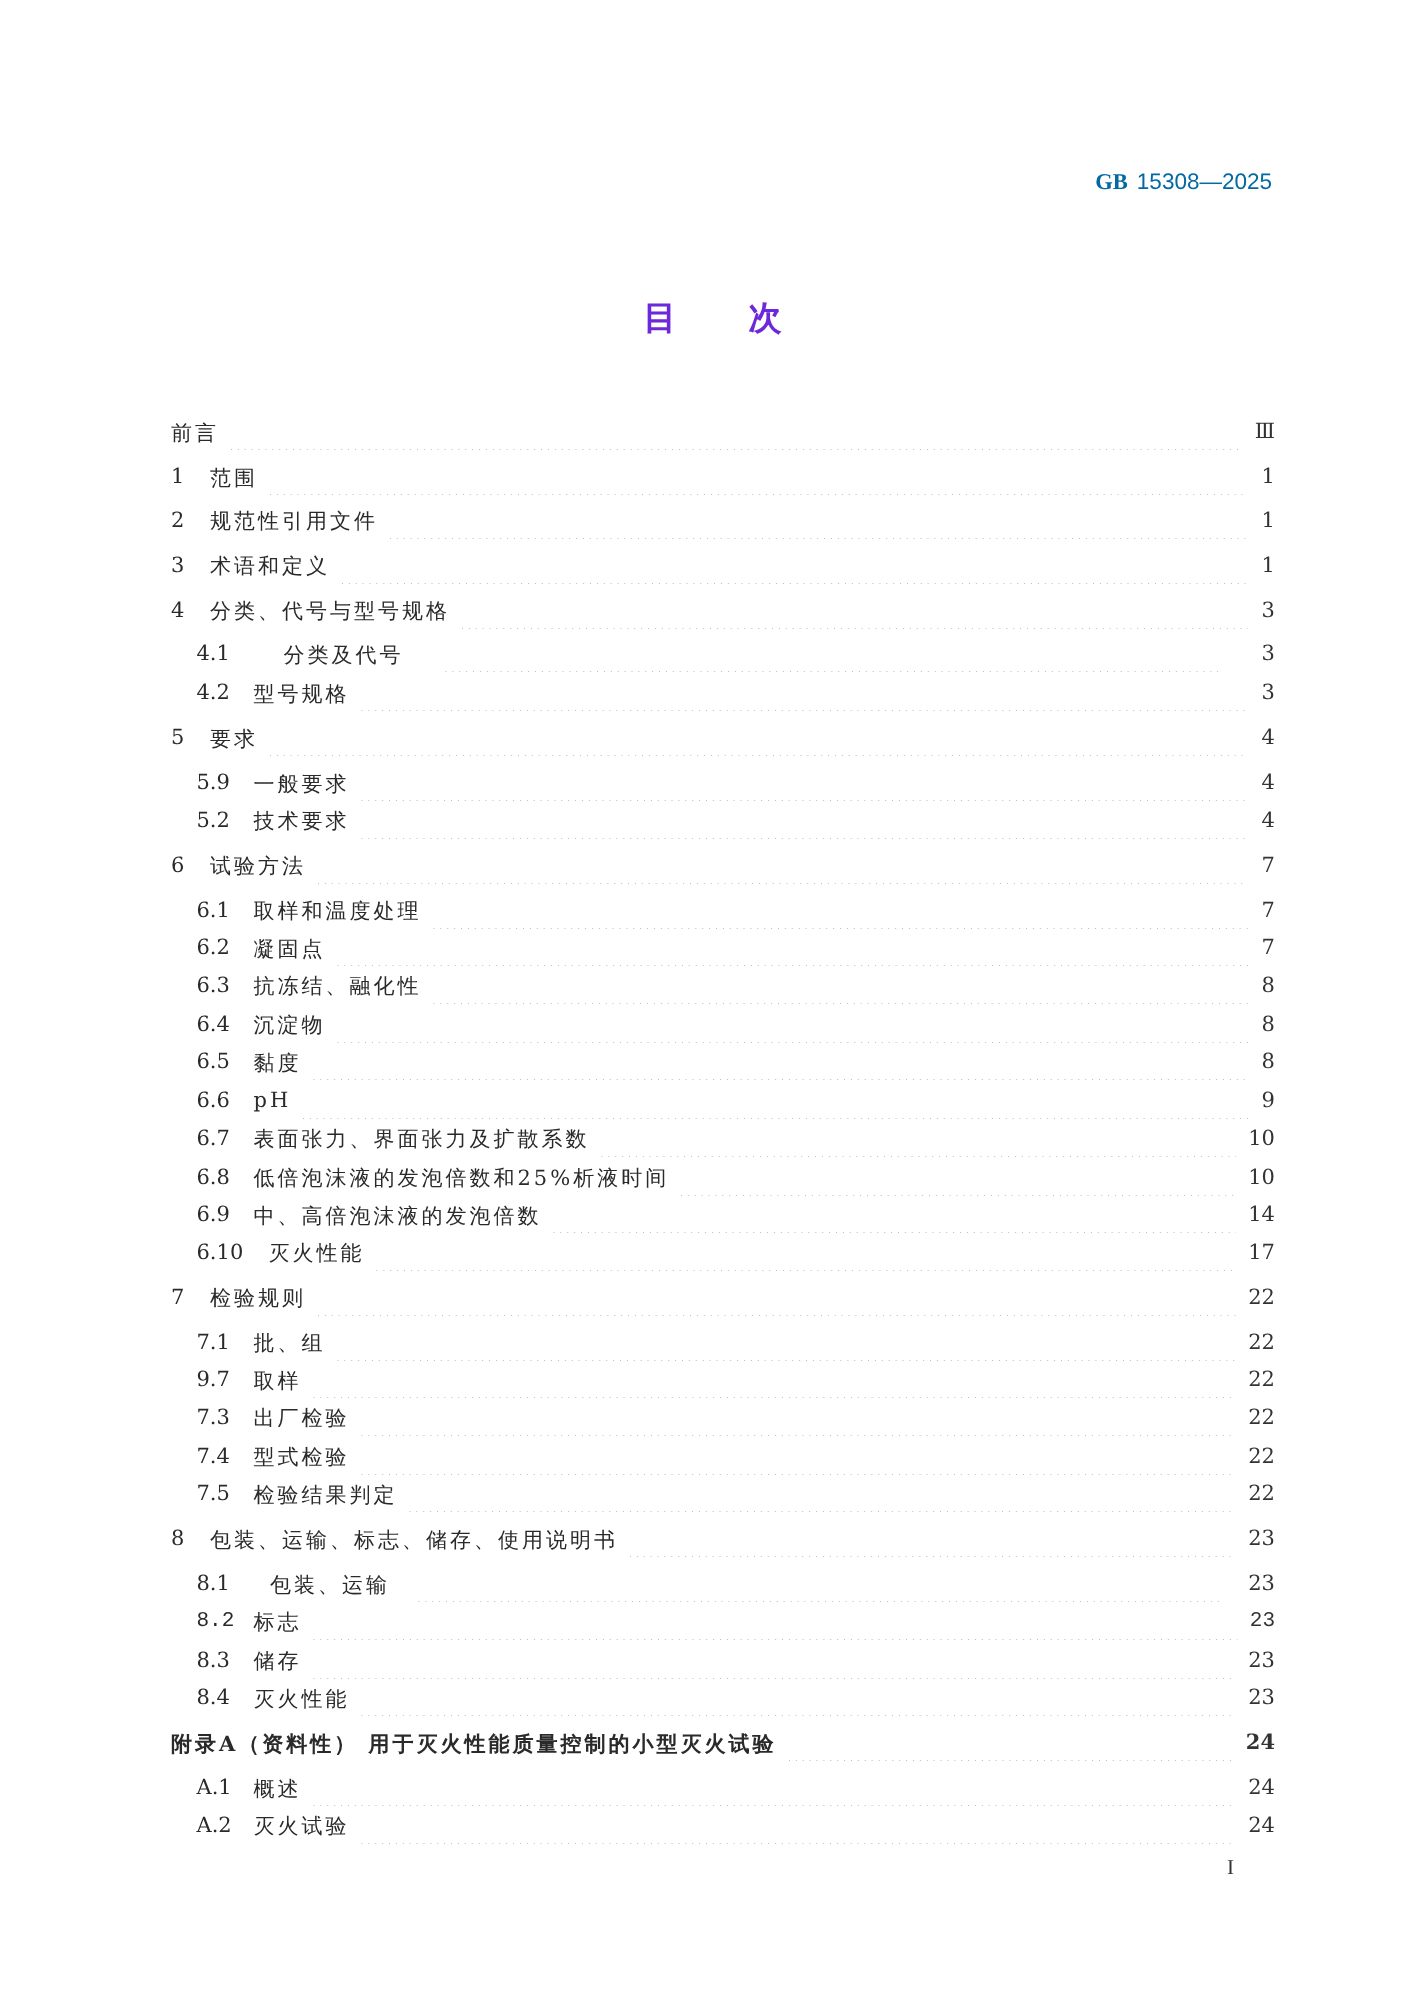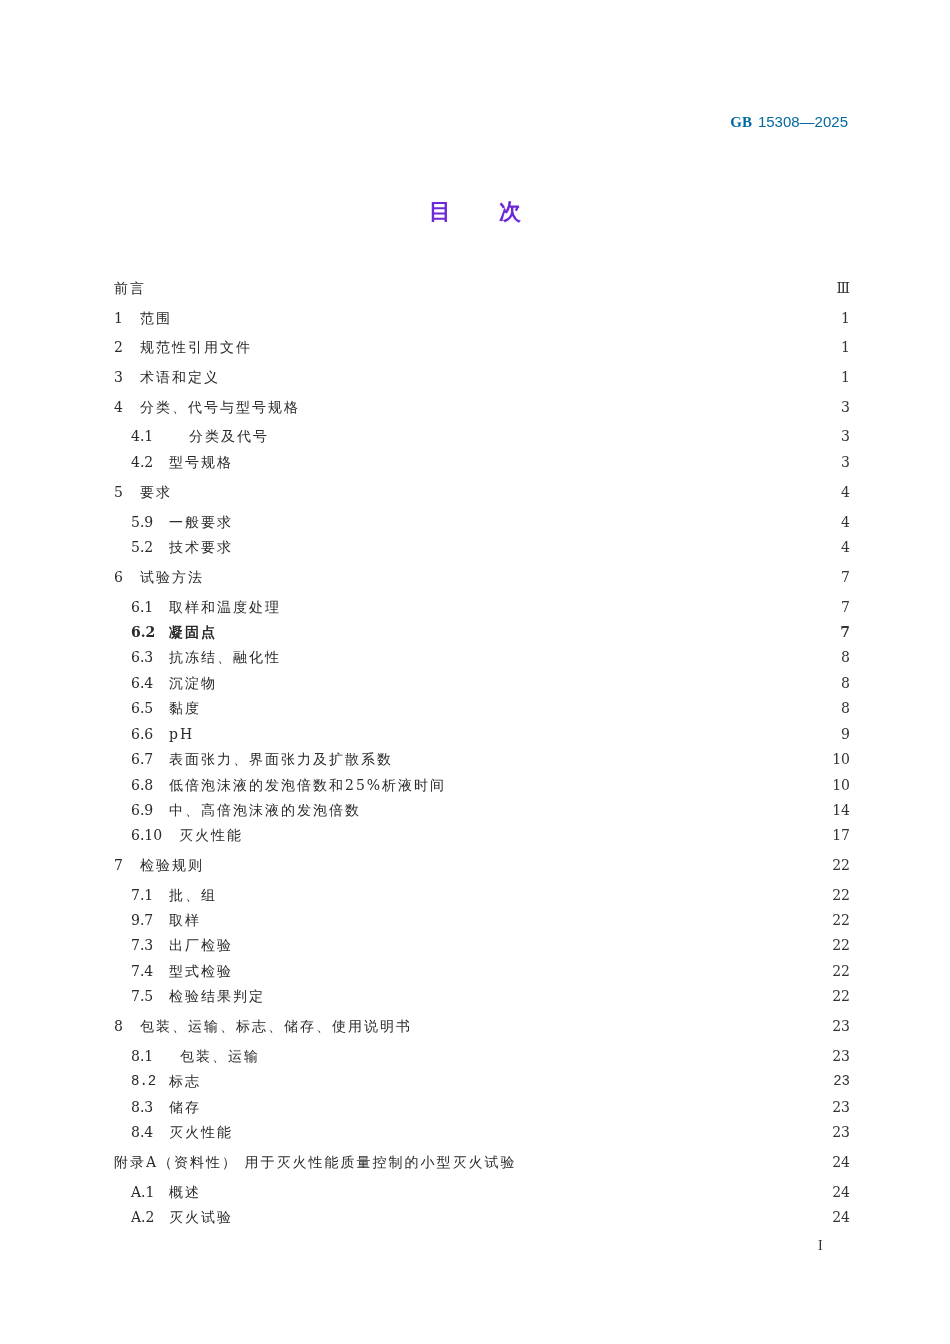--- a/index.html
+++ b/index.html
@@ -120,21 +120,21 @@
       <span class="label">试验方法</span>
       <span class="dots"></span>
       <span class="page">7</span>
     </div>
     <div class="row sub" style="top: 599px;">
       <span class="num">6.1</span>
       <span class="label">取样和温度处理</span>
       <span class="dots"></span>
       <span class="page">7</span>
     </div>
-    <div class="row sub" style="top: 624px; font-weight: bold;">
+    <div class="row sub" style="top: 624px;">
       <span class="num">6.2</span>
       <span class="label">凝固点</span>
       <span class="dots"></span>
       <span class="page">7</span>
     </div>
     <div class="row sub" style="top: 649px;">
       <span class="num">6.3</span>
       <span class="label">抗冻结、融化性</span>
       <span class="dots"></span>
       <span class="page">8</span>
@@ -240,21 +240,21 @@
       <span class="label">储存</span>
       <span class="dots"></span>
       <span class="page">23</span>
     </div>
     <div class="row sub" style="top: 1124px;">
       <span class="num">8.4</span>
       <span class="label">灭火性能</span>
       <span class="dots"></span>
       <span class="page">23</span>
     </div>
-    <div class="row" style="top: 1154px;">
+    <div class="row" style="top: 1154px; font-weight: bold;">
       <span class="label">附录A（资料性） 用于灭火性能质量控制的小型灭火试验</span>
       <span class="dots"></span>
       <span class="page">24</span>
     </div>
     <div class="row sub" style="top: 1184px;">
       <span class="num">A.1</span>
       <span class="label">概述</span>
       <span class="dots"></span>
       <span class="page">24</span>
     </div>

